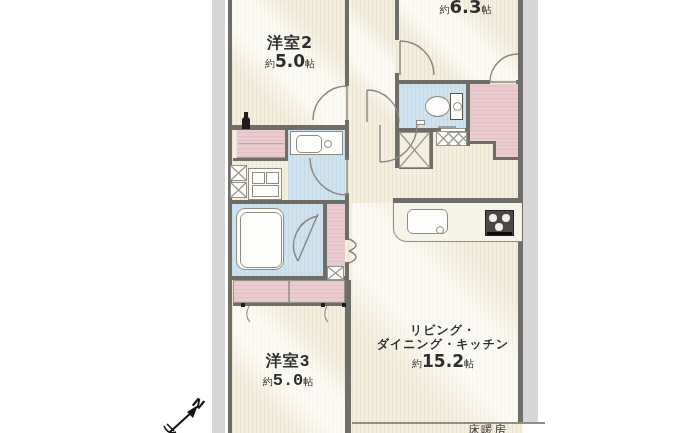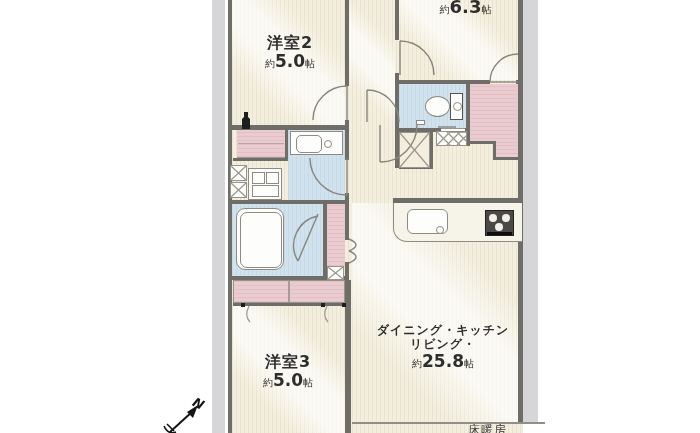--- a/index.html
+++ b/index.html
@@ -198,26 +198,26 @@
   <div class="abs roomlabel" style="left:240px;top:34px;width:100px;">
     <div class="rname">洋室2</div>
     <div class="rsize"><span class="sm">約</span><span class="num">5.0</span><span class="sm">帖</span></div>
   </div>
 
   <div class="abs roomlabel" style="left:413px;top:-3px;width:105px;">
     <div class="rsize"><span class="sm">約</span><span class="num" style="font-size:18px;">6.3</span><span class="sm">帖</span></div>
   </div>
 
   <div class="abs roomlabel" style="left:363px;top:324px;width:160px;">
+    <div class="ldk-line">リビング・</div>
     <div class="ldk-line">ダイニング・キッチン</div>
-    <div class="ldk-line">リビング・</div>
-    <div class="rsize"><span class="sm">約</span><span class="num">25.8</span><span class="sm">帖</span></div>
-  </div>
-
-  <div class="abs roomlabel" style="left:238px;top:353px;width:100px;">
+    <div class="rsize"><span class="sm">約</span><span class="num">15.2</span><span class="sm">帖</span></div>
+  </div>
+
+  <div class="abs roomlabel" style="left:238px;top:353px;width:100px;font-family:Liberation Mono, monospace;">
     <div class="rname">洋室3</div>
     <div class="rsize"><span class="sm">約</span><span class="num">5.0</span><span class="sm">帖</span></div>
   </div>
 
   <div class="abs small-note" style="left:468px;top:422px;">床暖房</div>
 
   <div class="abs north-n" style="left:193px;top:396px;">N</div>
 
 </div>
 

